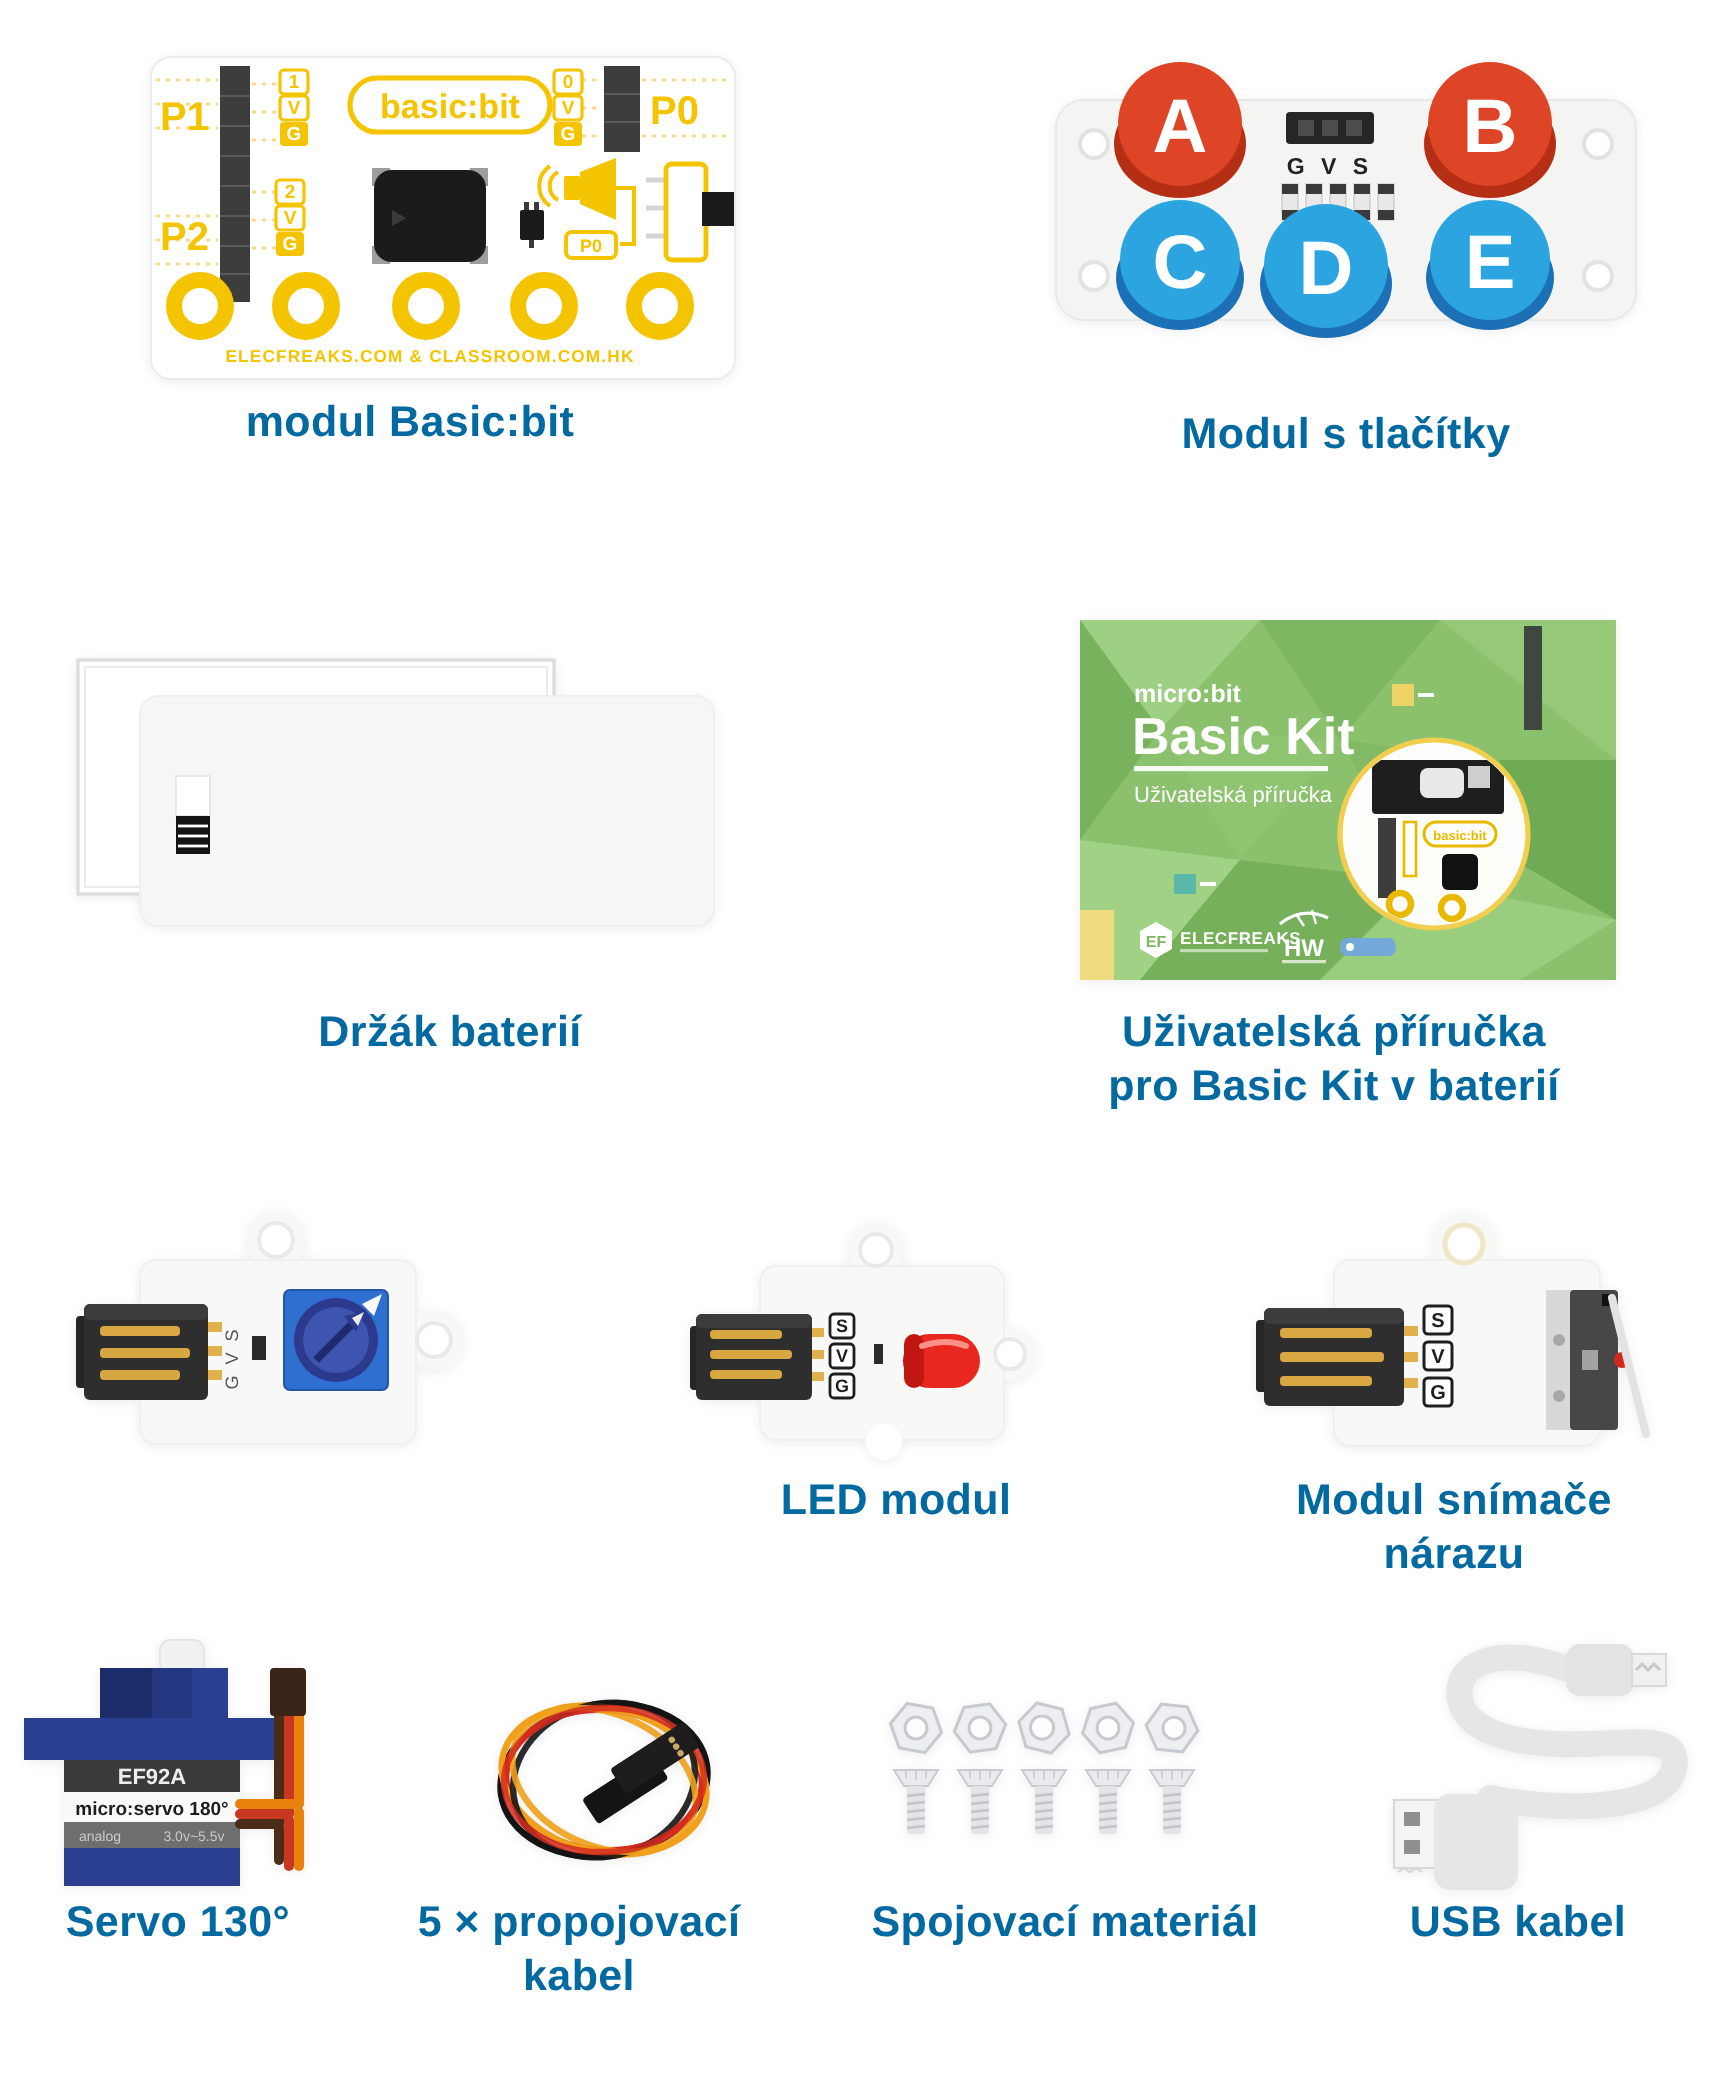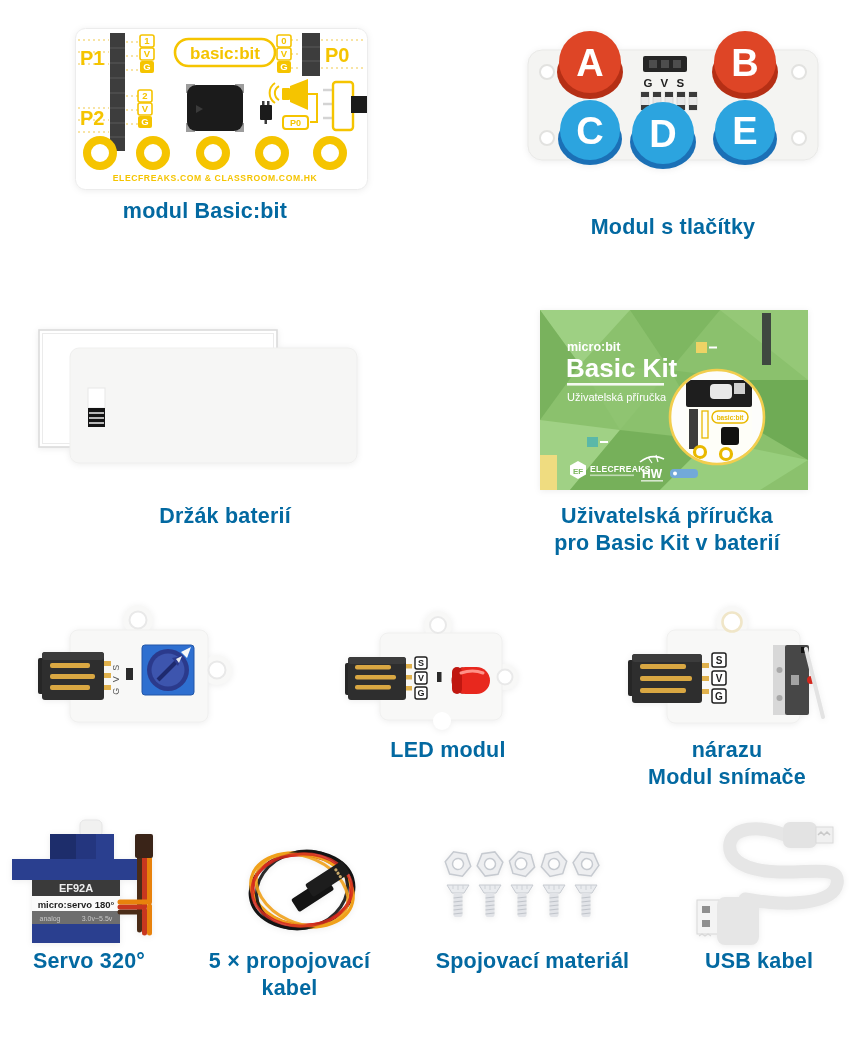--- a/index.html
+++ b/index.html
@@ -184,21 +184,21 @@
         <ellipse cx="140" cy="112" rx="33" ry="27" fill="#1B70B6"></ellipse>
         <circle cx="140" cy="103" r="31" fill="#2CA4DF"></circle>
         <text x="140" y="117" font-size="38" font-weight="bold" fill="#fff" text-anchor="middle">D</text>
       </g>
       <g>
         <ellipse cx="222" cy="109" rx="32" ry="26" fill="#1B70B6"></ellipse>
         <circle cx="222" cy="100" r="30" fill="#2CA4DF"></circle>
         <text x="222" y="114" font-size="38" font-weight="bold" fill="#fff" text-anchor="middle">E</text>
       </g>
     </svg>
-    <div class="cap" style="left:523px;top:214px;width:300px">Modul s tlačítky</div>
+    <div class="cap" style="left:523px;top:204px;width:300px">Modul s tlačítky</div>
   </div>
 
   <div class="item">
     <svg class="img" style="left:38px;top:325px" width="320" height="142" viewBox="0 0 320 142">
       <rect x="1" y="5" width="238" height="117" fill="#fff" stroke="#DBDBDB" stroke-width="1.6"></rect>
       <rect x="4.5" y="8.5" width="231" height="110" fill="none" stroke="#EBEBEB" stroke-width="1"></rect>
       <rect x="32" y="23" width="287" height="115" rx="9" fill="#F6F6F5" stroke="#EFEFEE"></rect>
       <g>
         <rect x="50" y="63" width="17" height="20" fill="#fff" stroke="#E7E7E7"></rect>
         <rect x="50" y="83" width="17" height="19" fill="#141414"></rect>
@@ -381,22 +381,22 @@
         <circle cx="154.5" cy="75" r="3" fill="#A8A8A8"></circle>
         <circle cx="154.5" cy="103" r="3" fill="#A8A8A8"></circle>
         <rect x="160" y="50" width="24" height="70" rx="2" fill="#474747"></rect>
         <rect x="176" y="52" width="6" height="6" fill="#111"></rect>
         <rect x="166" y="80" width="8" height="10" fill="#fff" opacity=".5"></rect>
         <circle cx="186" cy="85" r="4" fill="#D3281E"></circle>
         <line x1="181" y1="54" x2="198" y2="122" stroke="#E3E3E3" stroke-width="4" stroke-linecap="round"></line>
       </g>
     </svg>
     <div class="cap" style="left:602px;top:737px;width:250px">
+      <div>Modul snímače</div>
       <div>nárazu</div>
-      <div>Modul snímače</div>
     </div>
   </div>
 
   <div class="item">
     <svg class="img" style="left:12px;top:818px" width="148" height="128" viewBox="0 0 148 128">
       <rect x="68" y="2" width="22" height="17" rx="5" fill="#F1F1F0" stroke="#E5E5E5"></rect>
       <g>
         <rect x="38" y="16" width="64" height="25" fill="#2A3F8F"></rect>
         <rect x="38" y="16" width="26" height="25" fill="#1D2D6B"></rect>
         <rect x="64" y="16" width="20" height="25" fill="#24367F"></rect>
@@ -415,21 +415,21 @@
       <g fill="none" stroke-linejoin="round" stroke-linecap="round">
         <path d="M108,94 H127.5 V40" stroke="#4A2C17" stroke-width="5"></path>
         <path d="M108,89 H132.5 V40" stroke="#C8371F" stroke-width="5"></path>
         <path d="M108,84 H137.5 V40" stroke="#E8820C" stroke-width="5"></path>
         <path d="M127.5,96 V112" stroke="#4A2C17" stroke-width="5"></path>
         <path d="M132.5,92 V115" stroke="#C8371F" stroke-width="5"></path>
         <path d="M137.5,88 V115" stroke="#E8820C" stroke-width="5"></path>
       </g>
       <rect x="123" y="16" width="18" height="24" rx="2" fill="#3A2418"></rect>
     </svg>
-    <div class="cap" style="left:9px;top:948px;width:160px">Servo 320°</div>
+    <div class="cap" style="left:9px;top:948px;width:160px">Servo 130°</div>
   </div>
 
   <div class="item">
     <svg class="img" style="left:240px;top:840px" width="130" height="105" viewBox="0 0 130 105">
       <g fill="none" stroke-width="3.2">
         <ellipse cx="62" cy="50" rx="52" ry="38" stroke="#141414" transform="rotate(-8 62 50)"></ellipse>
         <ellipse cx="62" cy="50" rx="49" ry="35" stroke="#D42B1E" transform="rotate(4 62 50)"></ellipse>
         <ellipse cx="62" cy="50" rx="52" ry="36" stroke="#F0A11B" transform="rotate(14 62 50)"></ellipse>
         <ellipse cx="62" cy="50" rx="46" ry="38" stroke="#141414" opacity=".9" transform="rotate(-16 62 50)"></ellipse>
         <ellipse cx="62" cy="50" rx="48" ry="33" stroke="#F0A11B" opacity=".9" transform="rotate(24 62 50)"></ellipse>

